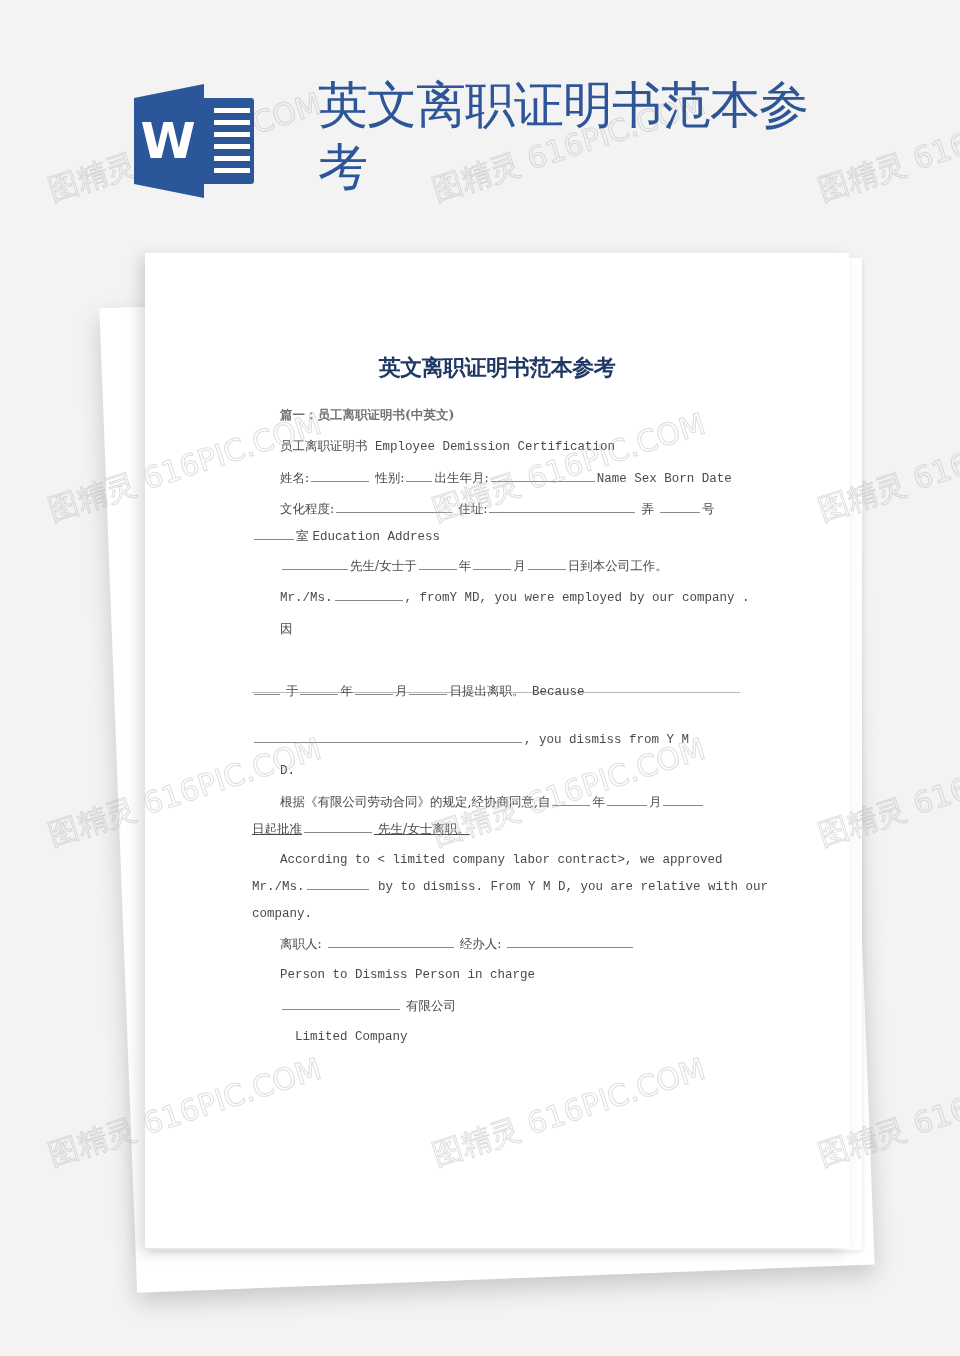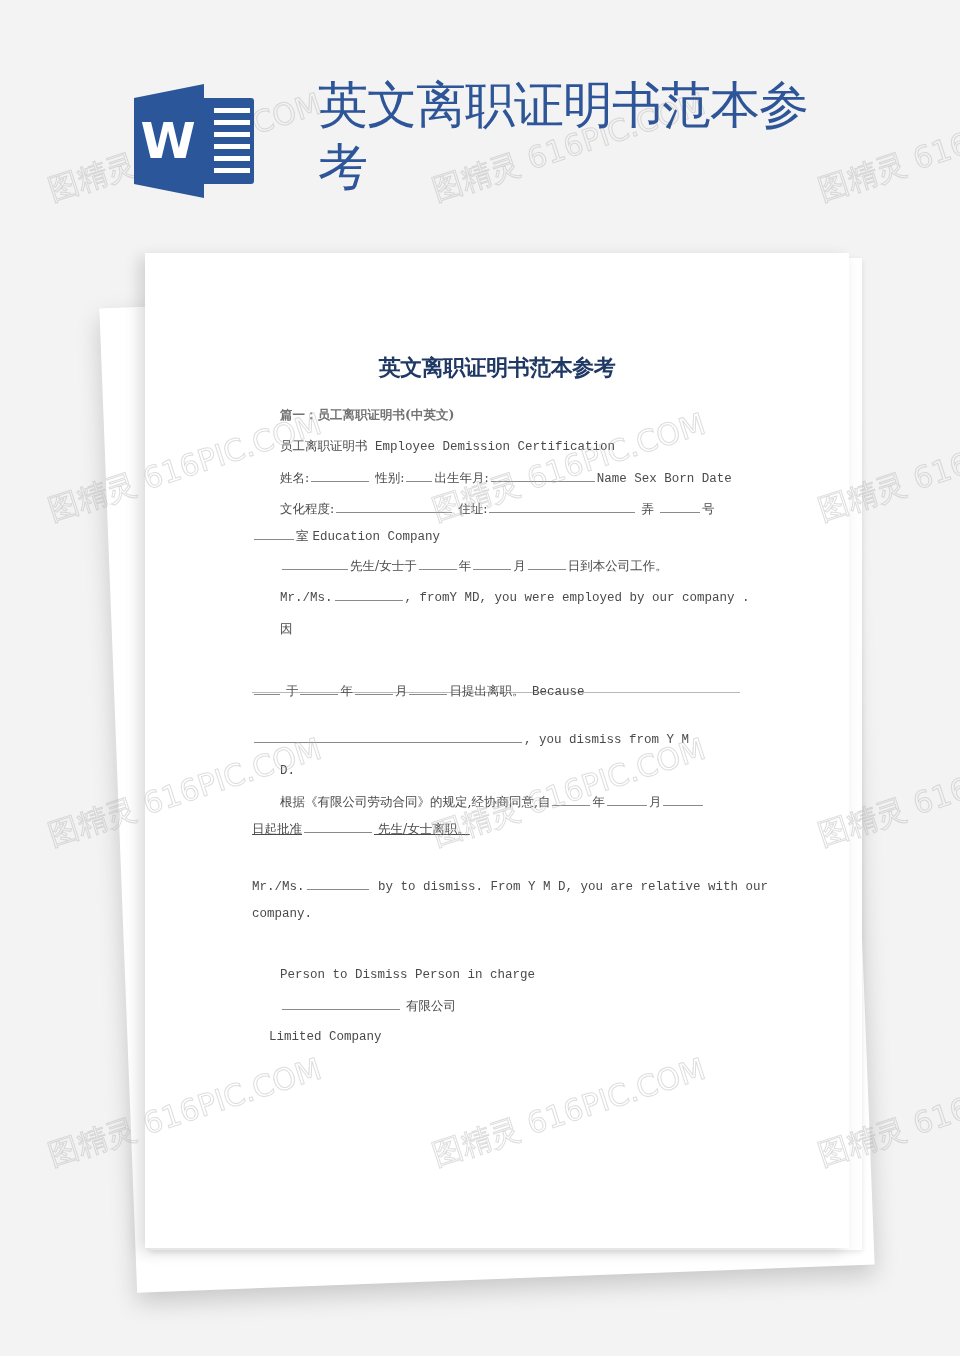--- a/index.html
+++ b/index.html
@@ -114,21 +114,21 @@
 
     <div class="ln" style="left:135px;top:247px;">
       <span>文化程度:</span><span class="blank" style="width:116px;"></span>
       <span>住址:</span><span class="blank" style="width:146px;"></span>
       <span>弄</span>
       <span class="blank" style="width:40px;"></span><span>号</span>
     </div>
 
     <div class="ln" style="left:107px;top:274px;">
       <span class="blank" style="width:40px;"></span><span>室</span>
-      <span class="mono">Education Company</span>
+      <span class="mono">Education Address</span>
     </div>
 
     <div class="ln" style="left:135px;top:304px;">
       <span class="blank" style="width:66px;"></span><span>先生/女士于</span><span class="blank" style="width:38px;"></span><span>年</span><span class="blank" style="width:38px;"></span><span>月</span><span class="blank" style="width:38px;"></span><span>日到本公司工作。</span>
     </div>
 
     <div class="ln mono" style="left:135px;top:336px;">
       <span>Mr./Ms.</span><span class="blank" style="width:68px;"></span><span>, fromY MD, you were employed by our company .</span>
     </div>
 
@@ -149,37 +149,44 @@
 
     <div class="ln" style="left:135px;top:540px;">
       <span>根据《有限公司劳动合同》的规定,经协商同意,自</span><span class="blank" style="width:38px;"></span><span>年</span><span class="blank" style="width:40px;"></span><span>月</span><span class="blank" style="width:40px;"></span>
     </div>
 
     <div class="ln" style="left:107px;top:567px;text-decoration:underline;">
       <span>日起批准</span><span class="blank" style="width:68px;"></span>
       <span>先生/女士离职。</span>
     </div>
 
+    <div class="ln mono" style="left:135px;top:598px;">According to &lt; limited company labor contract&gt;, we approved</div>
 
     <div class="ln mono" style="left:107px;top:625px;">
       <span>Mr./Ms.</span><span class="blank" style="width:62px;"></span>
       <span>by to dismiss. From Y M D, you are relative with our</span>
     </div>
 
     <div class="ln mono" style="left:107px;top:652px;">company.</div>
 
+    <div class="ln" style="left:135px;top:682px;">
+      <span>离职人:</span>
+      <span class="blank" style="width:126px;"></span>
+      <span>经办人:</span>
+      <span class="blank" style="width:126px;"></span>
+    </div>
 
     <div class="ln mono" style="left:135px;top:713px;">Person to Dismiss Person in charge</div>
 
     <div class="ln" style="left:135px;top:744px;">
       <span class="blank" style="width:118px;"></span>
       <span>有限公司</span>
     </div>
 
-    <div class="ln mono" style="left:124px;top:775px;">Limited Company</div>
+    <div class="ln mono" style="left:150px;top:775px;">Limited Company</div>
   </div>
 </div>
 
 <div class="wm" style="left:56px;top:490px;">图精灵 616PIC.COM</div>
 <div class="wm" style="left:440px;top:490px;">图精灵 616PIC.COM</div>
 <div class="wm" style="left:826px;top:490px;">图精灵 616PIC.COM</div>
 <div class="wm" style="left:56px;top:815px;">图精灵 616PIC.COM</div>
 <div class="wm" style="left:440px;top:815px;">图精灵 616PIC.COM</div>
 <div class="wm" style="left:826px;top:815px;">图精灵 616PIC.COM</div>
 <div class="wm" style="left:56px;top:1135px;">图精灵 616PIC.COM</div>

